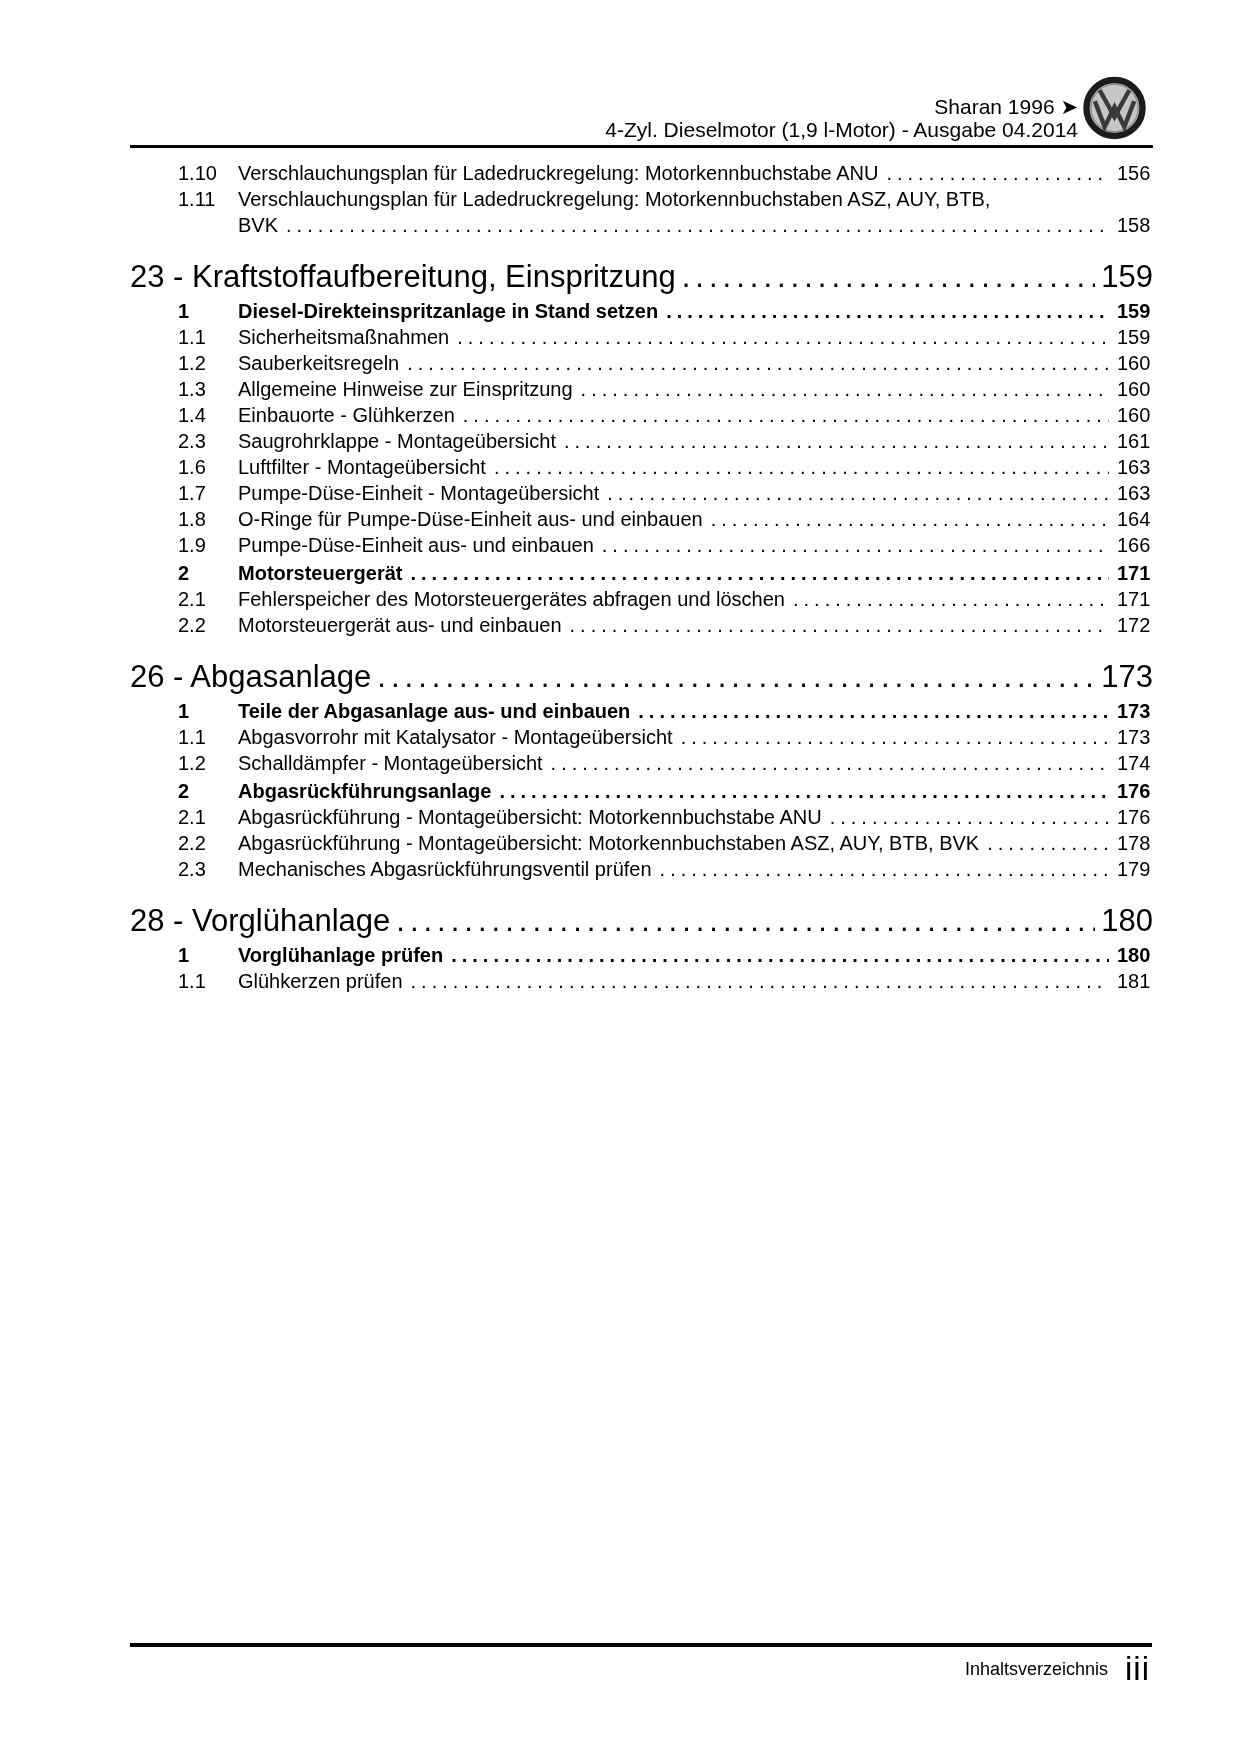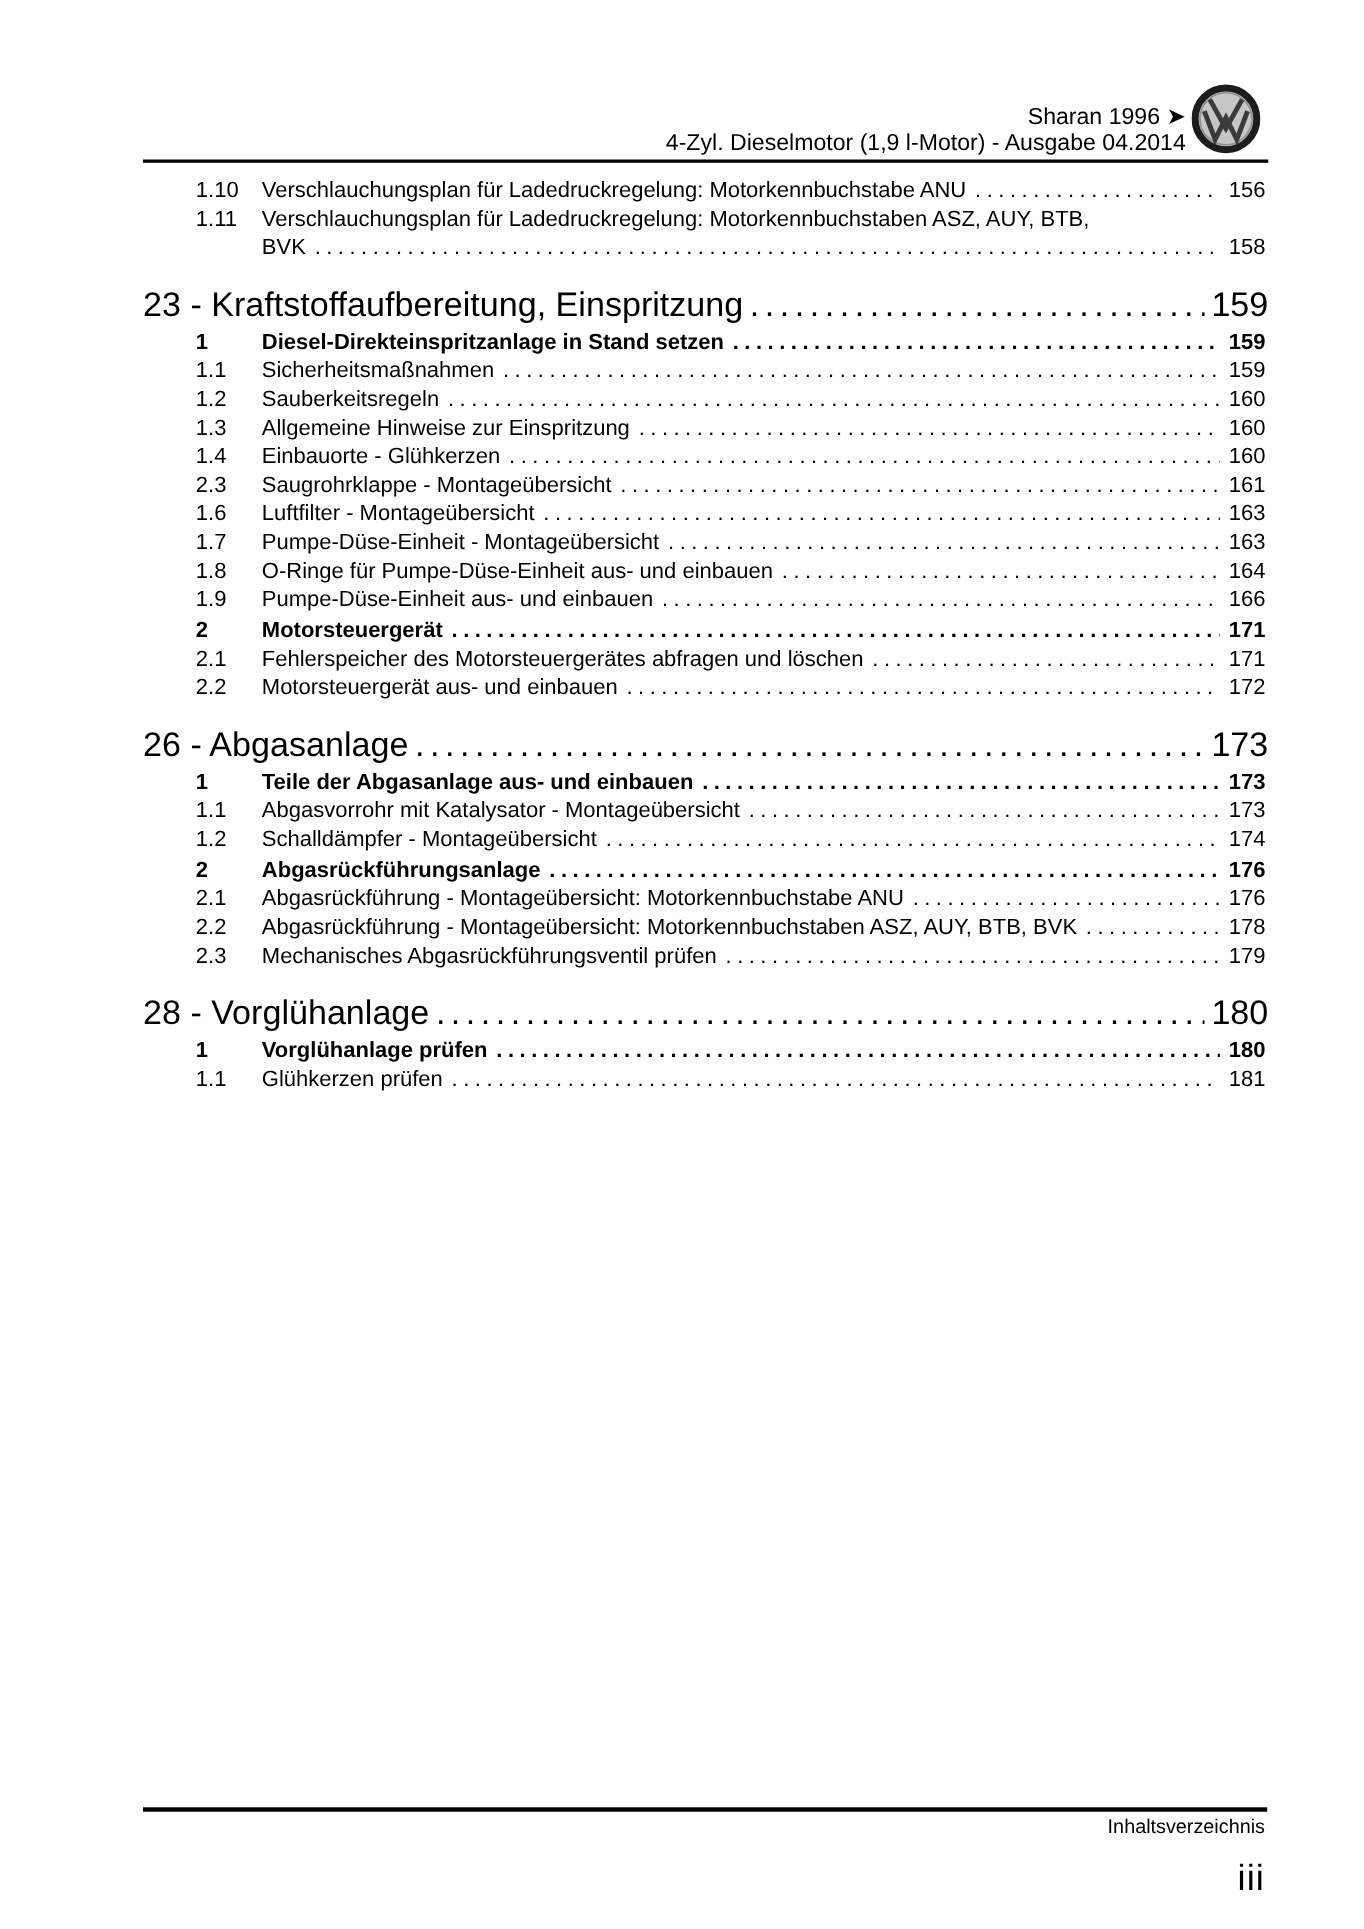--- a/index.html
+++ b/index.html
@@ -86,23 +86,22 @@
     height: 4px;
     background: #000000;
   }
   .footer {
     position: absolute;
     top: 1650px;
     left: 130px;
     width: 1020px;
     display: flex;
     justify-content: flex-end;
-    align-items: flex-end;
+    align-items: center;
     gap: 17px;
-    flex-direction: column;
   }
   .flabel { font-size: 18px; }
   .fpage  { font-size: 33px; letter-spacing: 1px; }
 </style>
 </head>
 <body>
 
 <div class="sheet">
 
   <div class="header-text">

